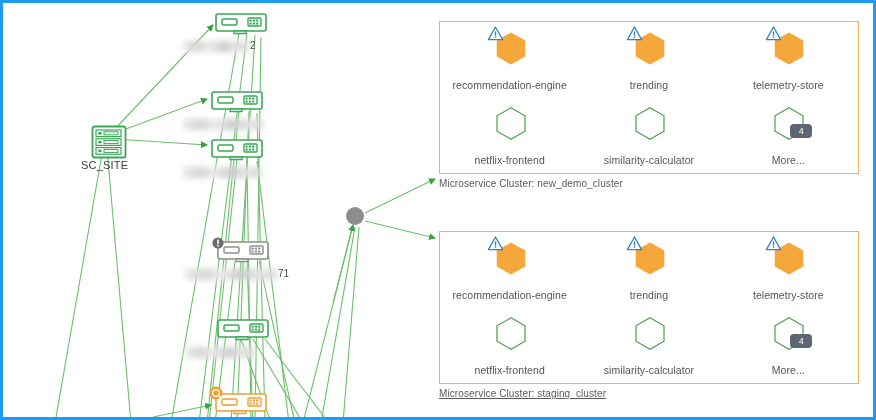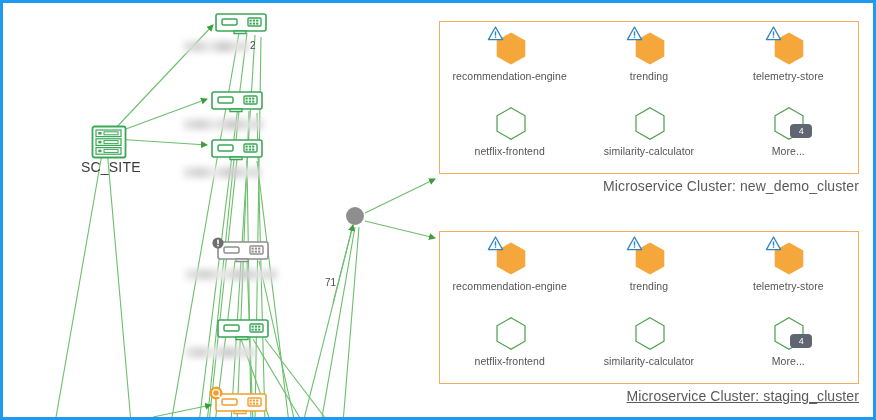--- a/index.html
+++ b/index.html
@@ -30,22 +30,22 @@
   
   .cluster-box {
     position: absolute;
     box-sizing: border-box;
     border: 1px solid #f0ae5e;
     background: #ffffff;
   }
   .cluster-caption {
     position: absolute;
     width: 100%;
-    text-align: right;
-    font-size: 14px;
+    text-align: left;
+    font-size: 10px;
     color: #5a5a5a;
     letter-spacing: 0.1px;
     white-space: nowrap;
   }
   .svc-grid {
     position: absolute;
     left: 0;
     top: 0;
     width: 100%;
     height: 100%;
@@ -70,21 +70,21 @@
     height: 38px;
   }
   .hex {
     position: absolute;
     left: 5px;
     top: 2px;
     width: 32px;
     height: 34px;
   }
   .svc-label {
-    margin-top: 3px;
+    margin-top: 12px;
     font-size: 10.5px;
     color: #555555;
     white-space: nowrap;
     text-align: center;
     letter-spacing: 0.05px;
   }
   .warn-badge {
     position: absolute;
     left: -3px;
     top: -4px;
@@ -117,21 +117,21 @@
     color: #4a4a4a;
     white-space: nowrap;
   }
   .redacted {
     position: absolute;
     border-radius: 1px;
     filter: blur(3px);
   }
   .site-label {
     position: absolute;
-    font-size: 14px;
+    font-size: 11px;
     color: #3b3b3b;
     white-space: nowrap;
     letter-spacing: 0.2px;
   }
 </style>
 </head>
 <body>
 
 <div id="app">
 
@@ -256,21 +256,21 @@
               <rect x="41.1" y="6.6" width="2.2" height="2"></rect>
               <rect x="34.5" y="9.6" width="2.2" height="2"></rect>
               <rect x="37.8" y="9.6" width="2.2" height="2"></rect>
               <rect x="41.1" y="9.6" width="2.2" height="2"></rect>
             </g>
             <path d="M19,18 h12 v2.5 h-12 z" fill="#ffffff" stroke="#8e8e8e" stroke-width="1.3"></path>
           </svg></span><span style="position: absolute; left: -5px; top: -6px;"><svg width="12" height="12" viewBox="0 0 12 12" xmlns="http://www.w3.org/2000/svg">
             <circle cx="6" cy="6" r="5.6" fill="#6e6e6e"></circle>
             <rect x="5.2" y="2.6" width="1.6" height="4.2" fill="#ffffff"></rect>
             <rect x="5.2" y="7.8" width="1.6" height="1.6" fill="#ffffff"></rect>
-          </svg></span><div class="redacted" style="left: -32px; top: 28px; width: 92px; height: 11px; background: linear-gradient(90deg, rgb(233, 233, 233) 0%, rgb(210, 210, 210) 22%, rgb(236, 236, 236) 40%, rgb(201, 201, 201) 62%, rgb(228, 228, 228) 80%, rgb(216, 216, 216) 100%);"></div><div class="node-label" style="left: 61px; top: 36px; margin-left: 47px;">71</div></div>
+          </svg></span><div class="redacted" style="left: -32px; top: 28px; width: 92px; height: 11px; background: linear-gradient(90deg, rgb(233, 233, 233) 0%, rgb(210, 210, 210) 22%, rgb(236, 236, 236) 40%, rgb(201, 201, 201) 62%, rgb(228, 228, 228) 80%, rgb(216, 216, 216) 100%);"></div><div class="node-label" style="left: 61px; top: 27px;">71</div></div>
       <div class="node" style="left: 214px; top: 316px;"><span><svg width="52" height="22" viewBox="0 0 52 22" xmlns="http://www.w3.org/2000/svg">
             <rect x="1" y="1" width="50" height="17" rx="2" fill="#ffffff" stroke="#3aa757" stroke-width="1.6"></rect>
             <rect x="7" y="6" width="15" height="6" rx="1.5" fill="#ffffff" stroke="#3aa757" stroke-width="1.5"></rect>
             <rect x="33" y="5" width="13" height="8" rx="1" fill="#ffffff" stroke="#3aa757" stroke-width="1.4"></rect>
             <g fill="#3aa757">
               <rect x="34.5" y="6.6" width="2.2" height="2"></rect>
               <rect x="37.8" y="6.6" width="2.2" height="2"></rect>
               <rect x="41.1" y="6.6" width="2.2" height="2"></rect>
               <rect x="34.5" y="9.6" width="2.2" height="2"></rect>
               <rect x="37.8" y="9.6" width="2.2" height="2"></rect>

